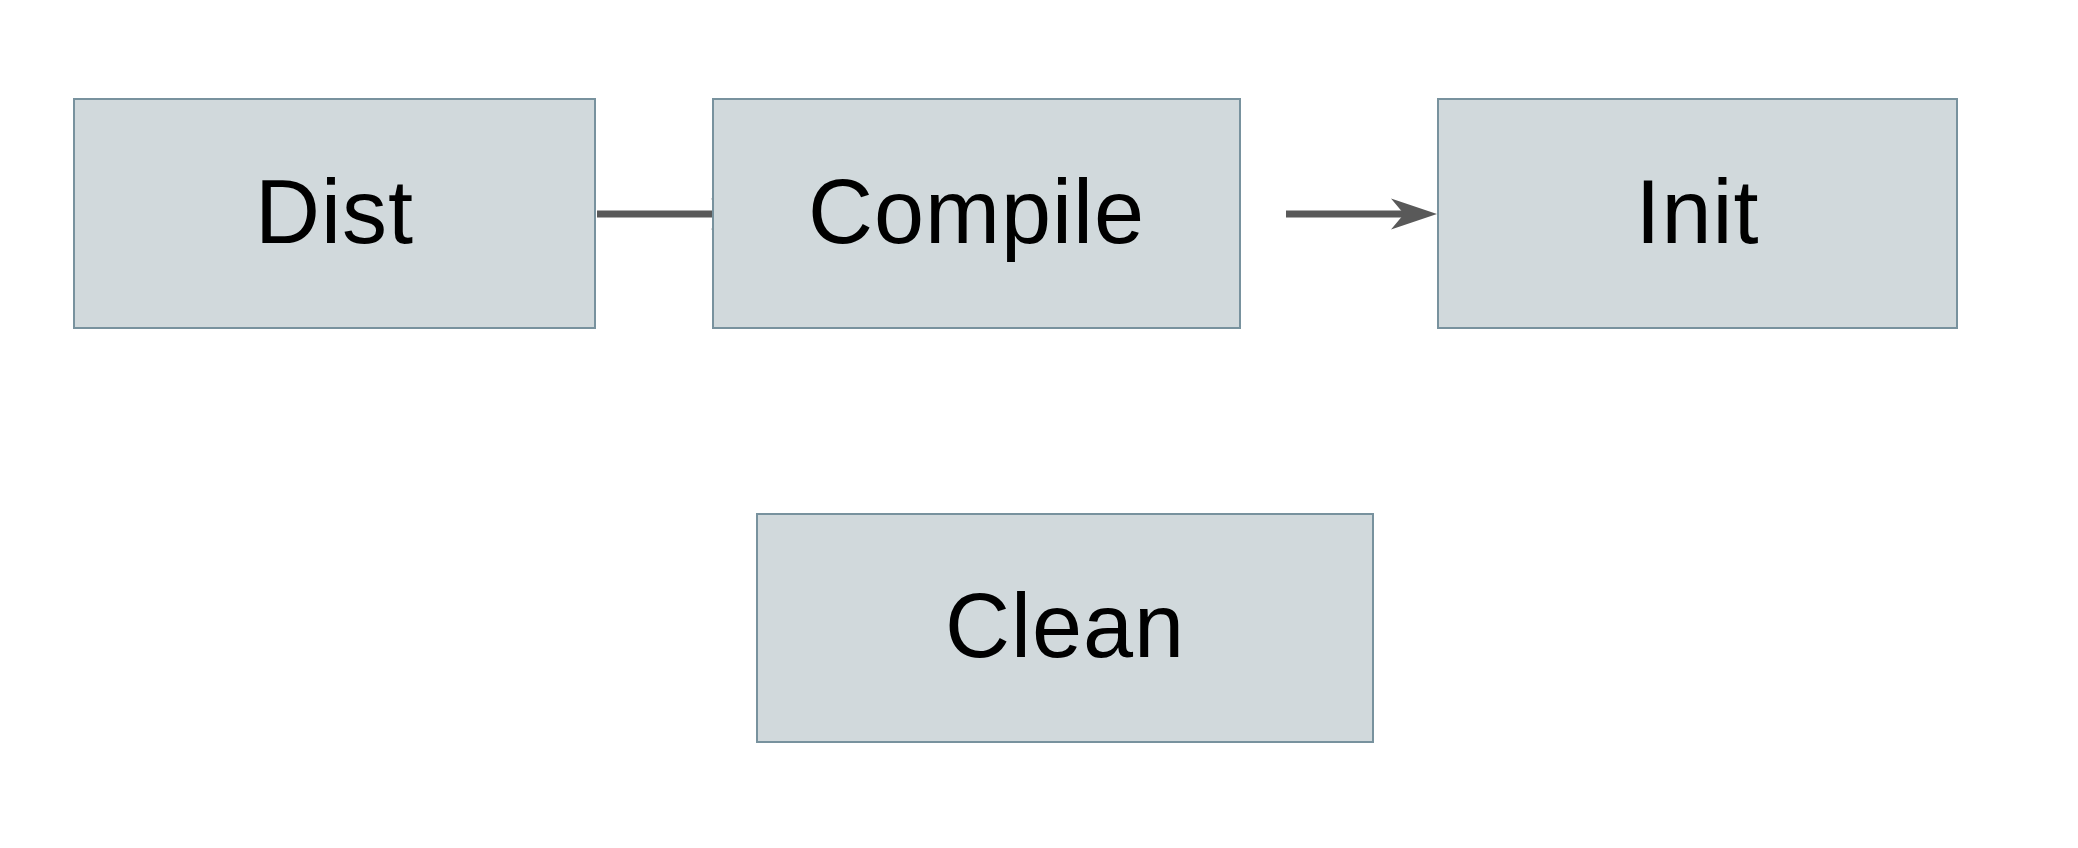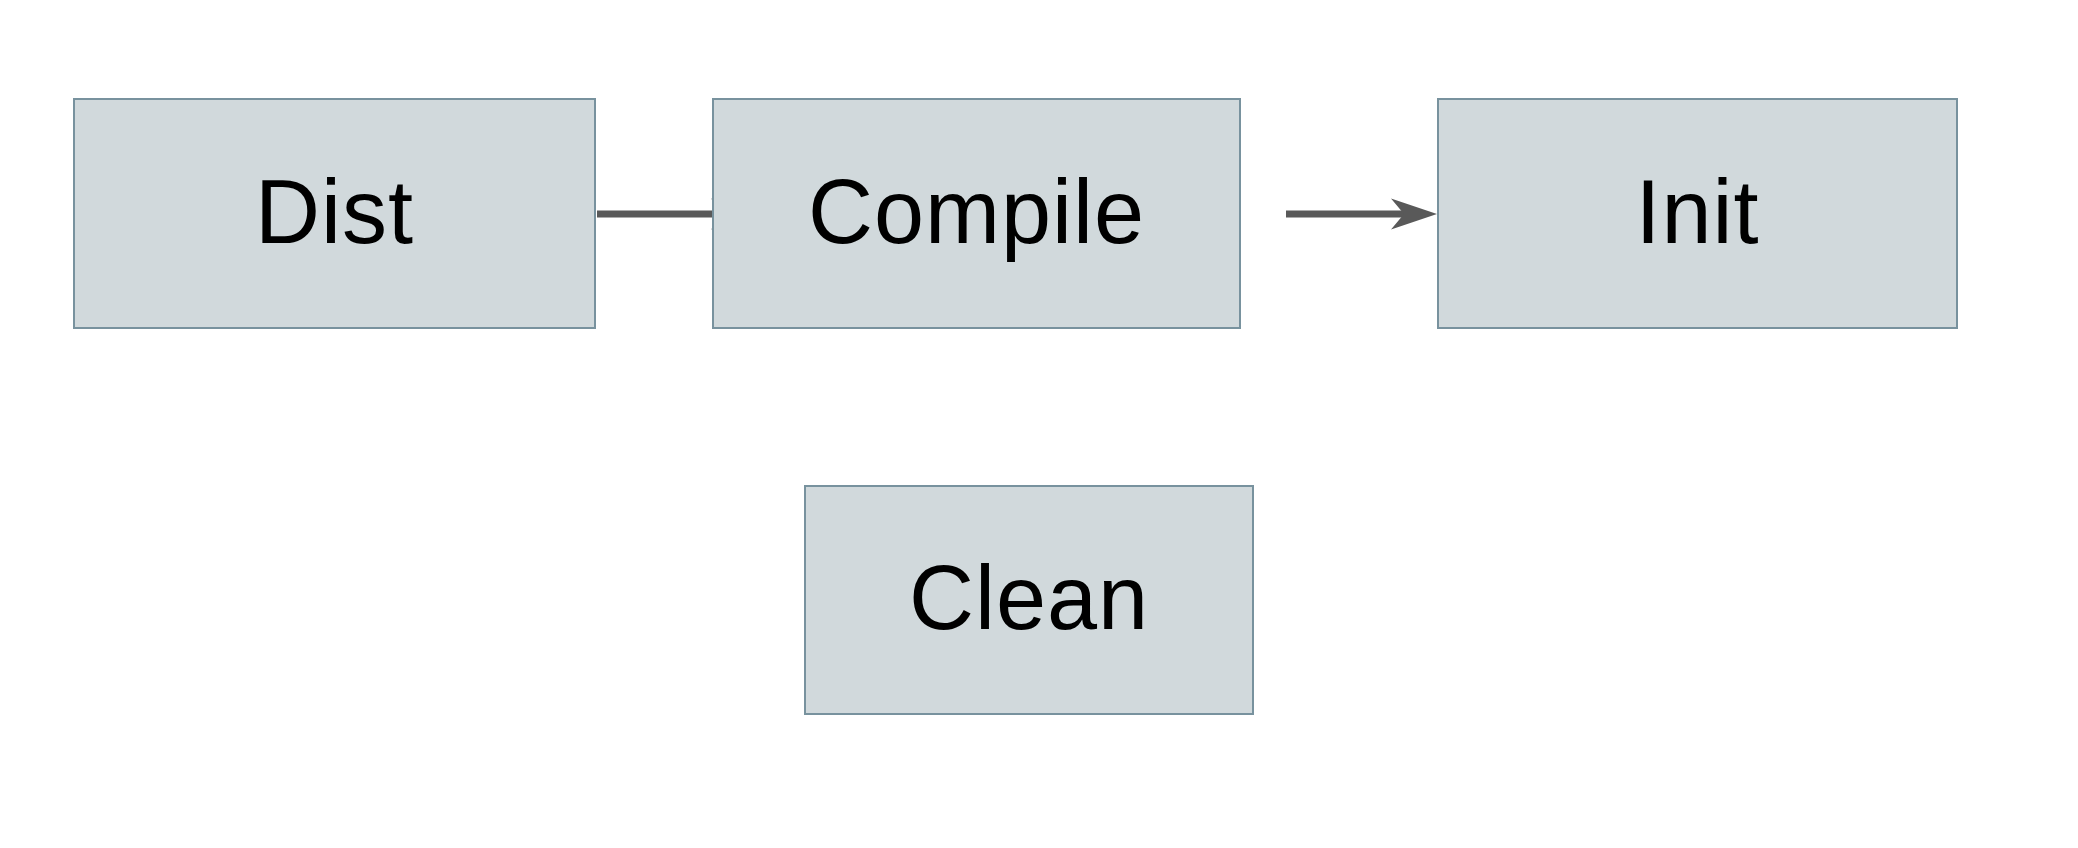--- a/index.html
+++ b/index.html
@@ -31,21 +31,21 @@
     font-size: 90px;
     line-height: 1;
     color: var(--text-color, #000000);
     letter-spacing: 1px;
     white-space: nowrap;
     transform: translateY(-2px);
   }
   .node-dist    { left: 73px;   top: 98px;  width: 523px; height: 231px; }
   .node-compile { left: 712px;  top: 98px;  width: 529px; height: 231px; }
   .node-init    { left: 1437px; top: 98px;  width: 521px; height: 231px; justify-content: center; }
-  .node-clean   { left: 756px;  top: 485px; width: 450px; height: 230px; margin-left: 48px; }
+  .node-clean   { left: 756px;  top: 513px; width: 618px; height: 230px; }
   .edge {
     position: absolute;
     overflow: visible;
   }
   .edge-1 { left: 597px;  top: 198px; }
   .edge-2 { left: 1286px; top: 198px; }
   .edge line    { stroke: var(--arrow-color, #595959); stroke-width: 7; }
   .edge polygon { fill: var(--arrow-color, #595959); }
 </style>
 </head>

